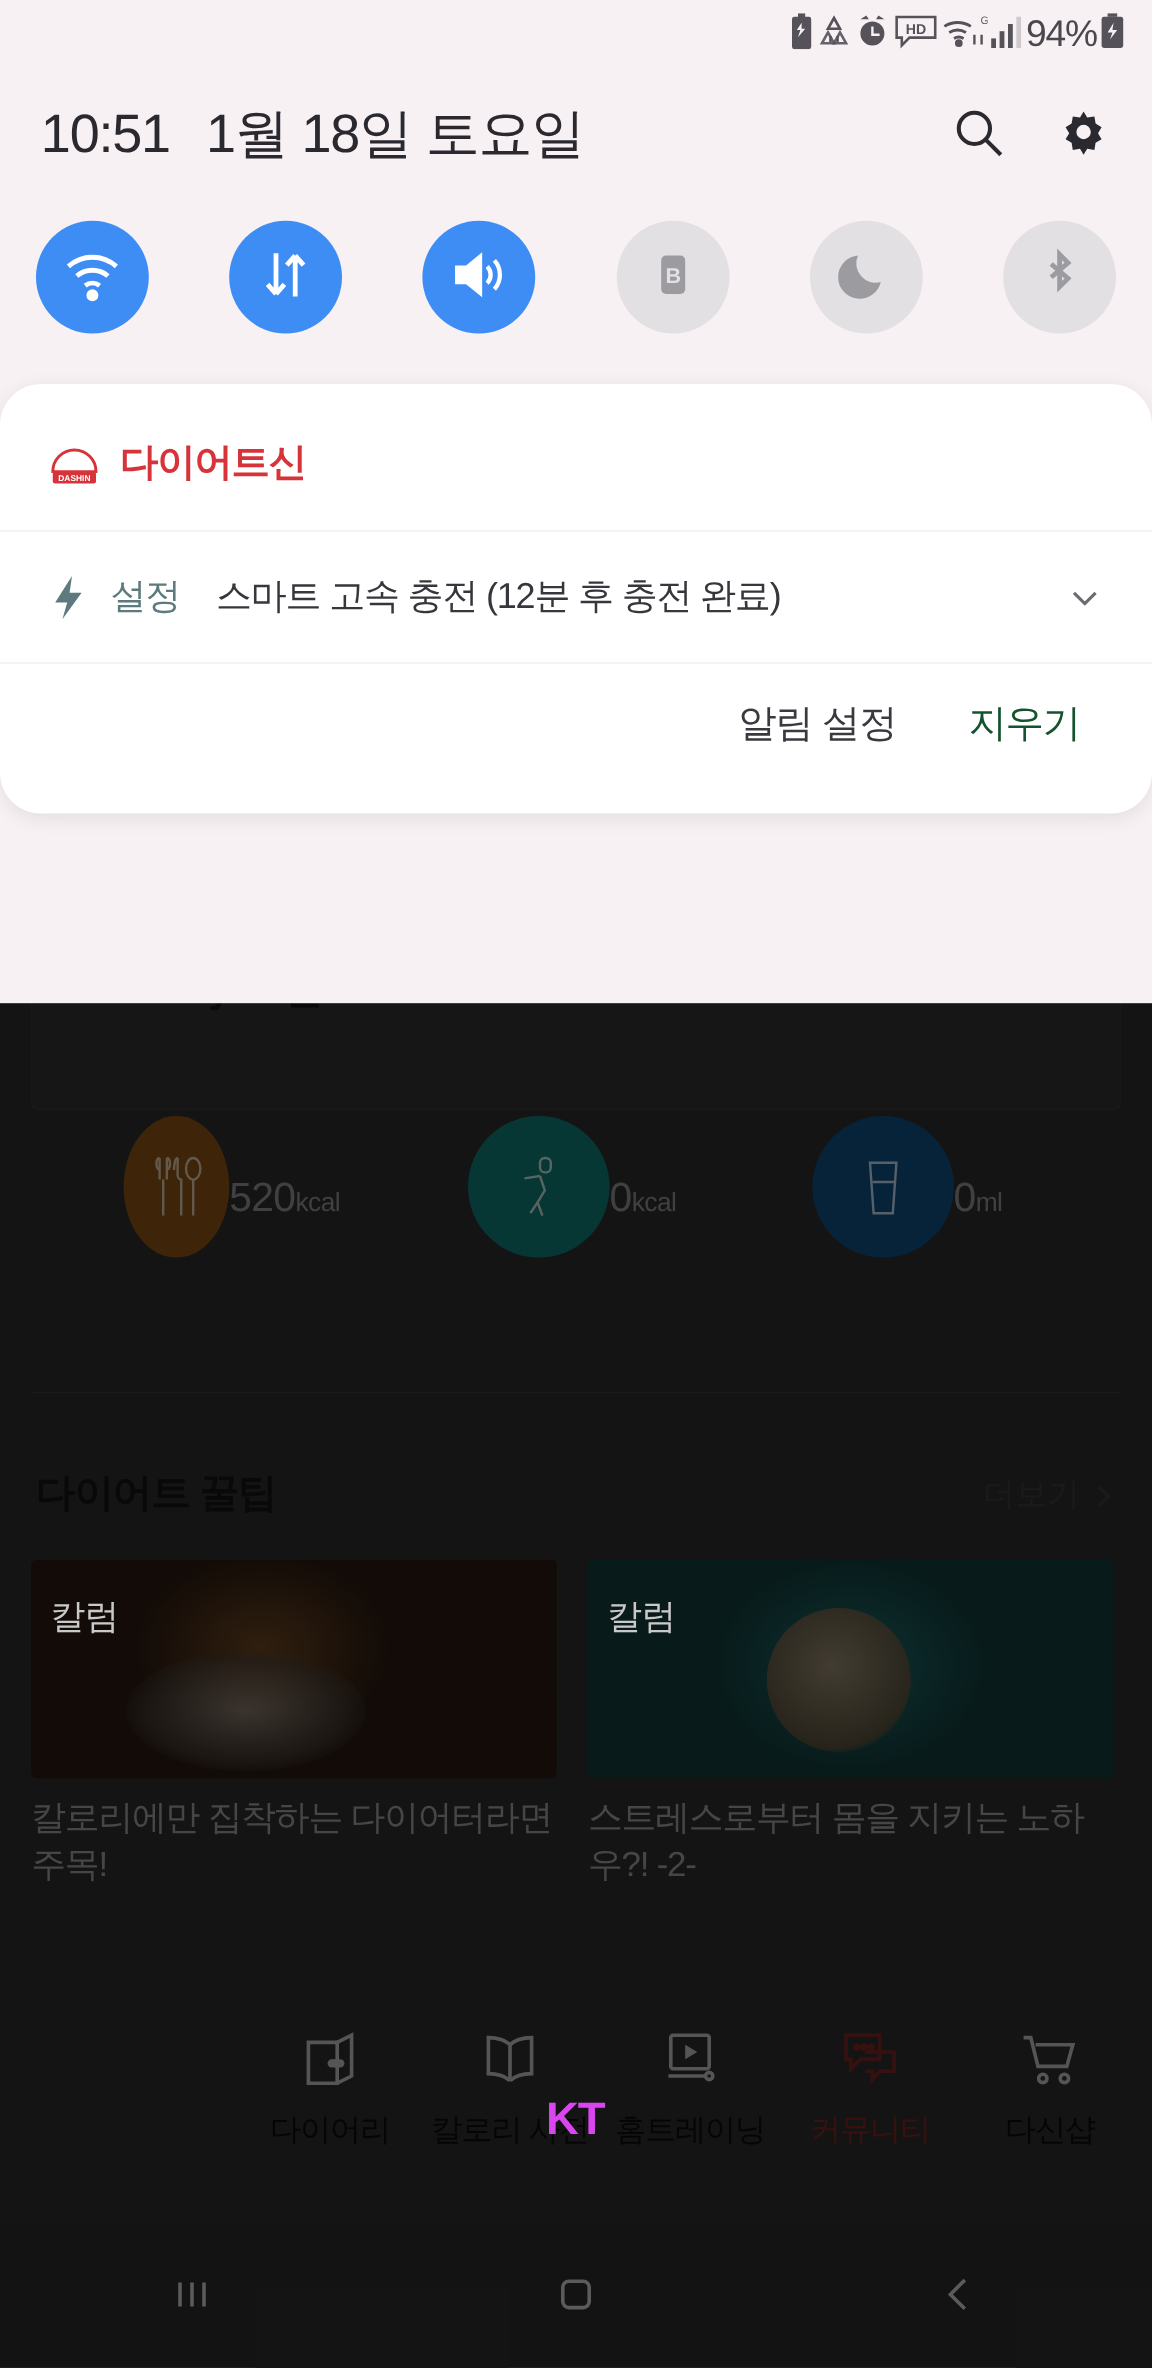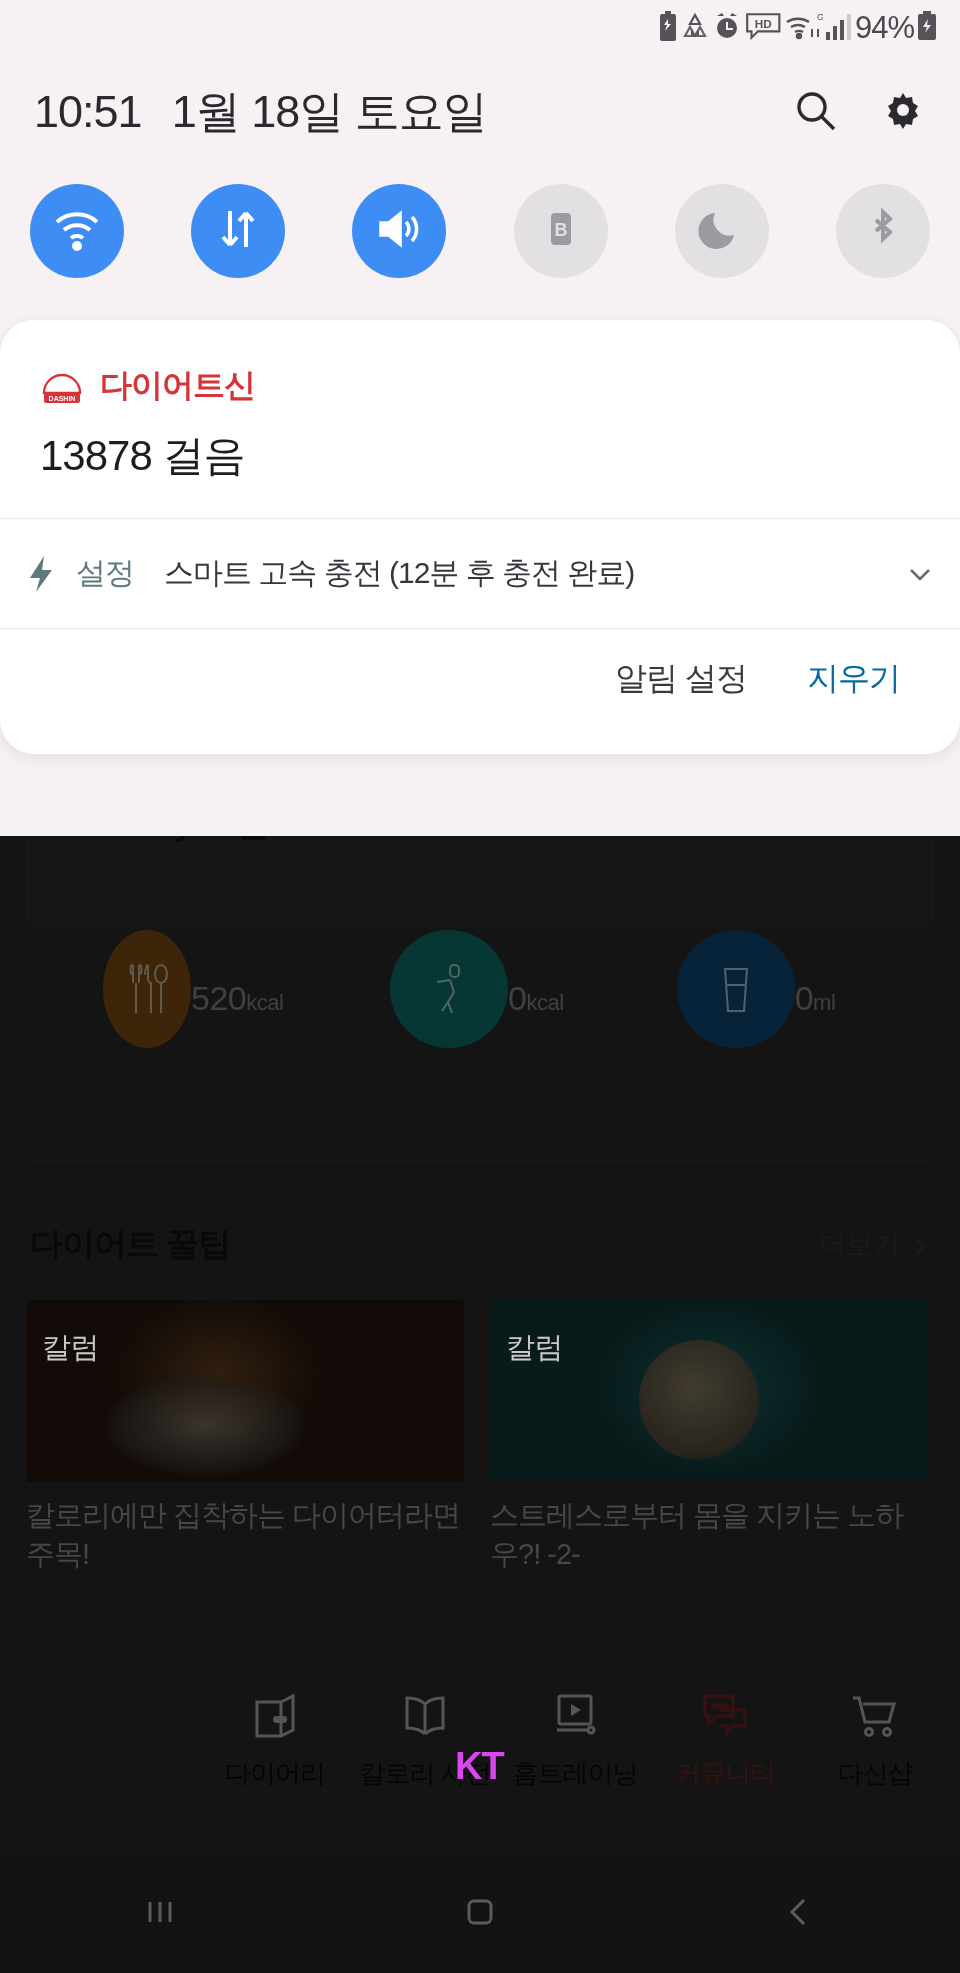--- a/index.html
+++ b/index.html
@@ -193,33 +193,33 @@
   .notif-app { display:flex; align-items:center; gap:16px; }
   .app-logo {
     width:44px; height:38px; position:relative; flex:none;
   }
   .app-name { font-size:32px; font-weight:bold; color:#d6343a; letter-spacing:-1px; }
   .notif-body { margin-top:20px; font-size:42px; color:#1d1d1f; letter-spacing:-1px; }
 
   .notif-div { height:1px; background:#ececec; }
 
   .notif-charge {
-    display:flex; align-items:center; gap:18px; padding:34px 24px;
+    display:flex; align-items:center; gap:18px; padding:34px 40px;
   }
   .bolt { width:34px; height:40px; color:#5d7a7e; flex:none; }
   .ch-set { font-size:30px; color:#5d7a7e; letter-spacing:-1px; }
   .ch-txt { font-size:30px; color:#38363c; letter-spacing:-1px; margin-left:12px; }
   .ch-chev { margin-left:auto; width:32px; height:32px; color:#6d6b72; }
 
   .notif-actions {
     display:flex; align-items:center; justify-content:flex-end;
     gap:60px; padding:28px 60px 53px 40px;
   }
   .act-primary { font-size:32px; color:#3b393f; letter-spacing:-1px; }
-  .act-muted { font-size:32px; color:#0369a1; letter-spacing:-1px; }
+  .act-muted { font-size:32px; color:#14532d; letter-spacing:-1px; }
 </style>
 </head>
 <body>
 
 <div id="app-bg">
 
   <div class="summary-card">
     <div class="dday-row">
       <span class="crown-icon">
         <svg viewBox="0 0 34 26" fill="currentColor">
@@ -524,21 +524,20 @@
       <div class="notif-app">
         <span class="app-logo">
           <svg viewBox="0 0 44 38" fill="none">
             <path d="M4 26a18 18 0 0136 0z" fill="none" stroke="#d6343a" stroke-width="2.4"></path>
             <rect x="4" y="26" width="36" height="10" rx="2" fill="#d6343a"></rect>
             <text x="22" y="34" font-size="7" fill="#fff" text-anchor="middle" font-family="Liberation Sans, sans-serif" font-weight="bold">DASHIN</text>
           </svg>
         </span>
         <span class="app-name">다이어트신</span>
       </div>
-      <div class="notif-body">13878 걸음</div>
     </div>
 
     <div class="notif-div"></div>
 
     <div class="notif-charge">
       <span class="bolt">
         <svg viewBox="0 0 34 40" fill="currentColor">
             <path d="M20 2L6 24h10l-4 14 16-22H18z"></path>
           </svg>
       </span>

